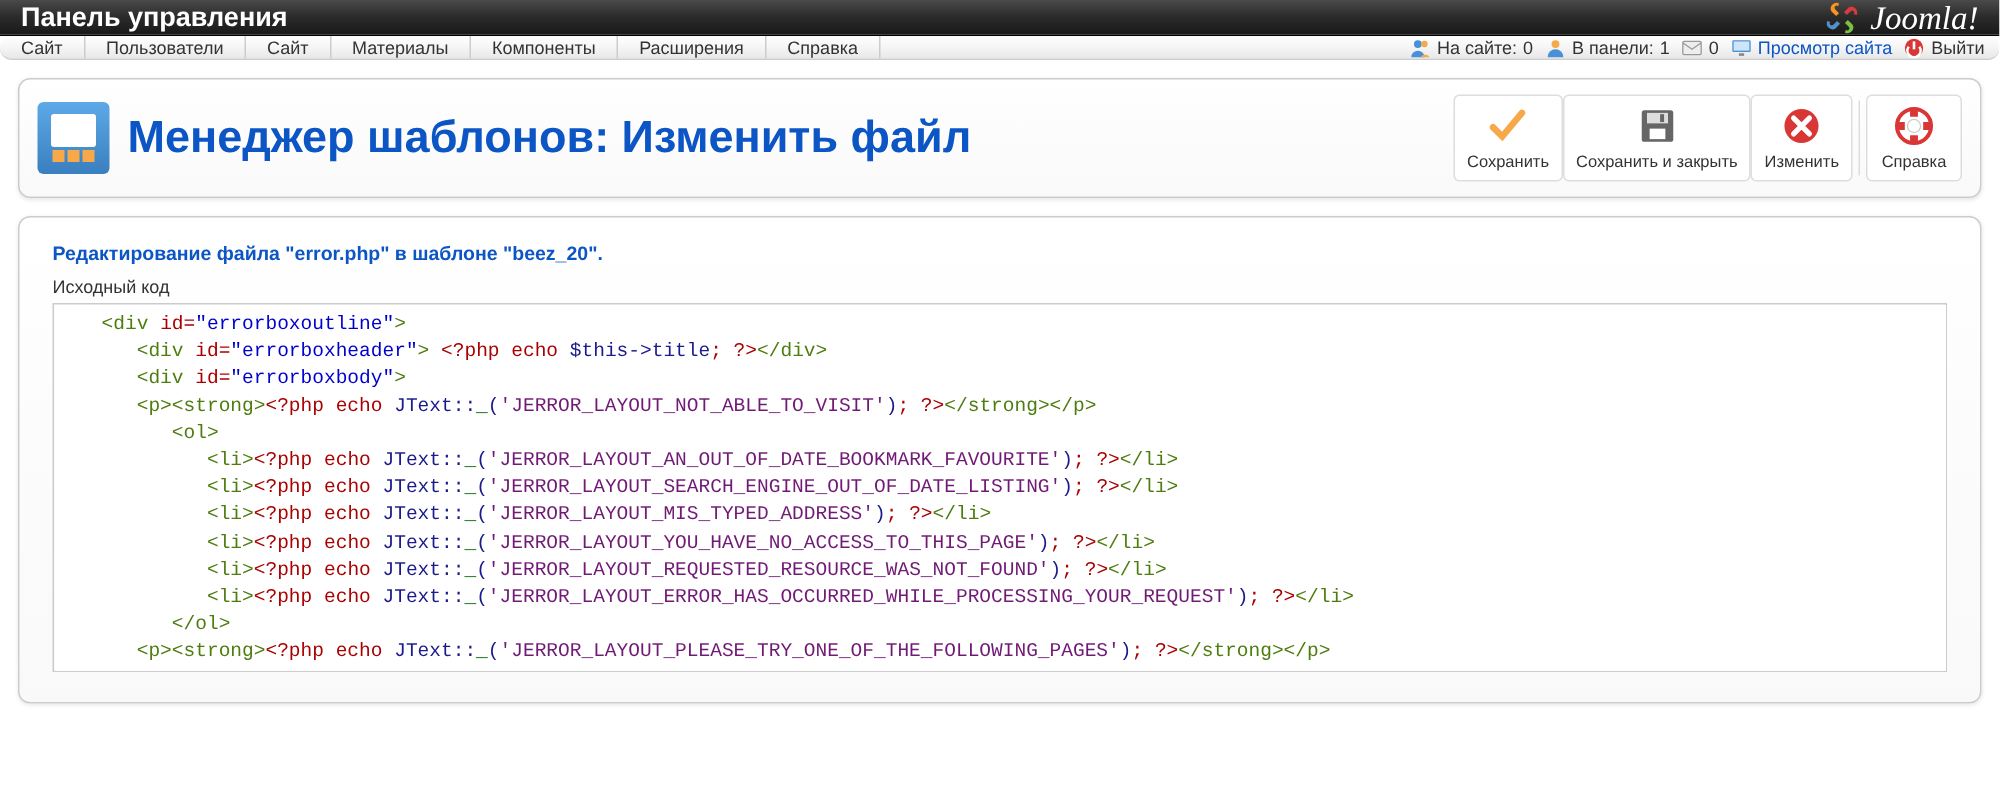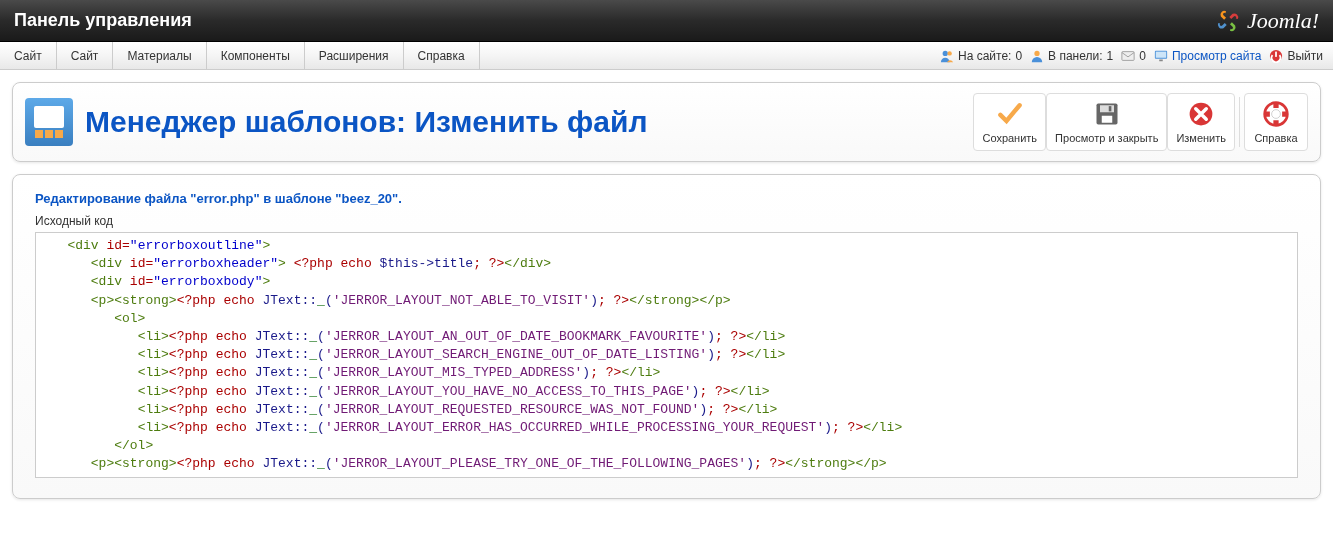--- a/index.html
+++ b/index.html
@@ -2,40 +2,41 @@
 <html><head>
 <meta charset="utf-8">
 <style>
 * { margin: 0; padding: 0; box-sizing: border-box; }
 body { font-family: Arial, Helvetica, sans-serif; font-size: 12px; background: #fff; }
 
 
 .header {
   background: linear-gradient(to bottom, #4a4a4a 0%, #2a2a2a 50%, #1a1a1a 100%);
   border-bottom: 1px solid #000;
-  height: 42px;
+  height: 24px;
   display: flex;
   align-items: center;
   justify-content: space-between;
   padding: 0 14px;
 }
 .header-title { color: #fff; font-size: 18px; font-weight: bold; }
 .header-logo { display: flex; align-items: center; gap: 6px; }
 .logo-text { color: #fff; font-size: 22px; font-family: Georgia, serif; font-style: italic; }
 .logo-mark { width: 26px; height: 26px; position: relative; }
 .logo-mark svg { width: 26px; height: 26px; }
 
 
 .menubar {
   background: linear-gradient(to bottom, #fff 0%, #f5f5f5 50%, #e8e8e8 100%);
   border-bottom: 1px solid #ccc;
-  height: 28px;
+  height: 16px;
   display: flex;
   align-items: stretch;
   justify-content: space-between;
+  border-radius: 12px;
 }
 .menubar-left { display: flex; }
 .menubar-left .menu-item {
   padding: 0 14px;
   display: flex;
   align-items: center;
   border-right: 1px solid #ccc;
   color: #333;
   cursor: pointer;
 }
@@ -125,20 +126,21 @@
         <path d="M5 23 a6 6 0 0 0 8 8 l5-5 -3-3 -4 4 a2 2 0 0 1 -3 -3 z" fill="#5091cd"></path>
       </svg>
     </span>
     <span class="logo-text">Joomla!</span>
   </div>
 </div>
 
 <div class="menubar">
   <div class="menubar-left" id="main-menu">
       <div class="menu-item">Сайт</div>
+      <div class="menu-item">Пользователи</div>
       <div class="menu-item">Сайт</div>
       <div class="menu-item">Материалы</div>
       <div class="menu-item">Компоненты</div>
       <div class="menu-item">Расширения</div>
       <div class="menu-item">Справка</div>
     </div>
   <div class="menubar-right">
     <span class="status-item">
       <span class="status-icon">
         <svg viewBox="0 0 16 16">
@@ -218,21 +220,21 @@
         </div>
         <div class="toolbar-btn">
           <span class="icon">
             <svg viewBox="0 0 32 32">
                 <rect x="4" y="4" width="24" height="24" rx="2" fill="#666"></rect>
                 <rect x="8" y="6" width="16" height="8" fill="#ddd"></rect>
                 <rect x="10" y="18" width="12" height="8" fill="#fff"></rect>
                 <rect x="18" y="7" width="3" height="6" fill="#666"></rect>
               </svg>
           </span>
-          <span class="label">Просмотр и закрыть</span>
+          <span class="label">Сохранить и закрыть</span>
         </div>
         <div class="toolbar-btn">
           <span class="icon">
             <svg viewBox="0 0 32 32">
                 <circle cx="16" cy="16" r="13" fill="#d93636"></circle>
                 <path d="M10 10 l12 12 M22 10 l-12 12" stroke="#fff" stroke-width="4" stroke-linecap="round"></path>
               </svg>
           </span>
           <span class="label">Изменить</span>
         </div>

